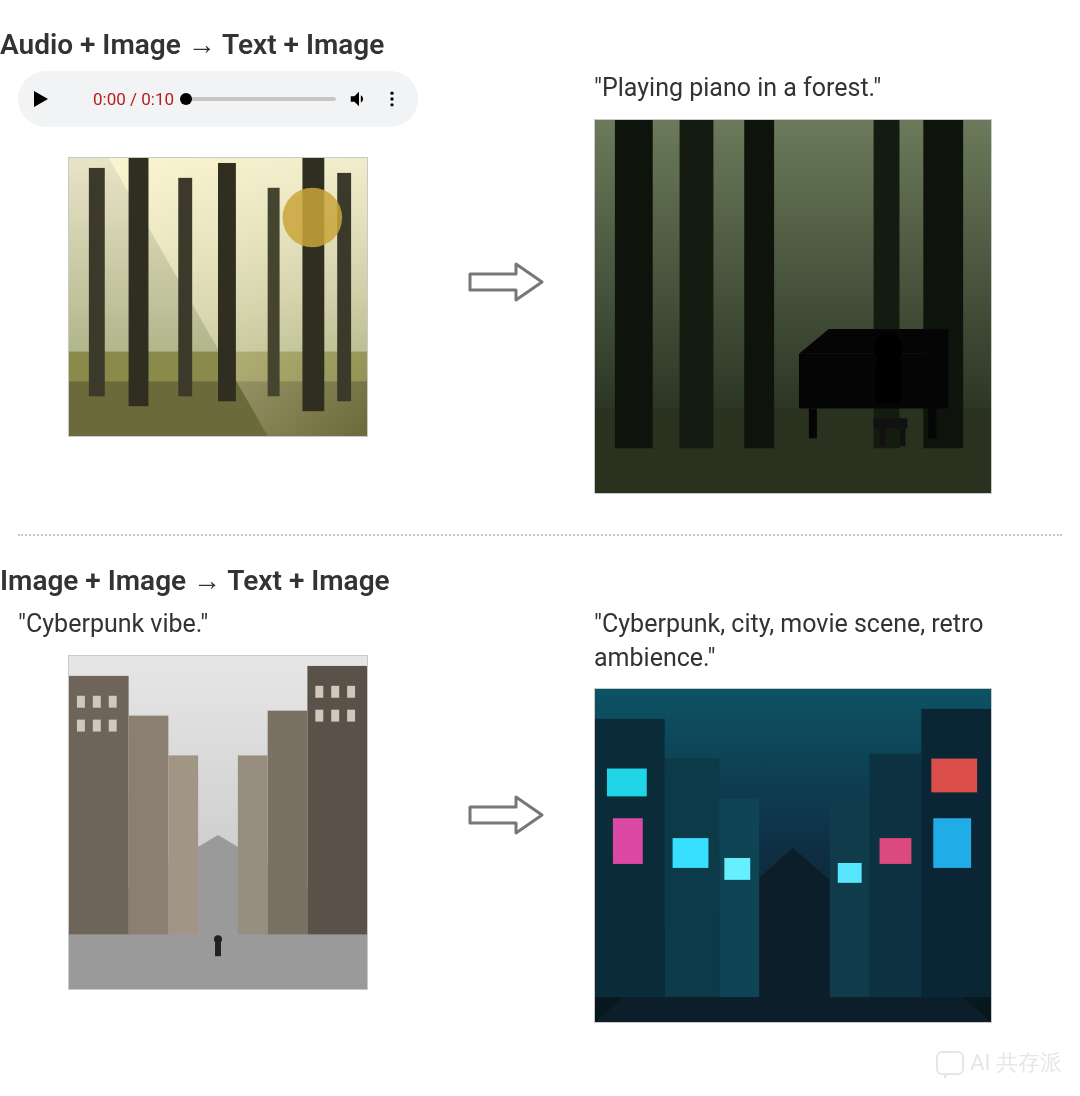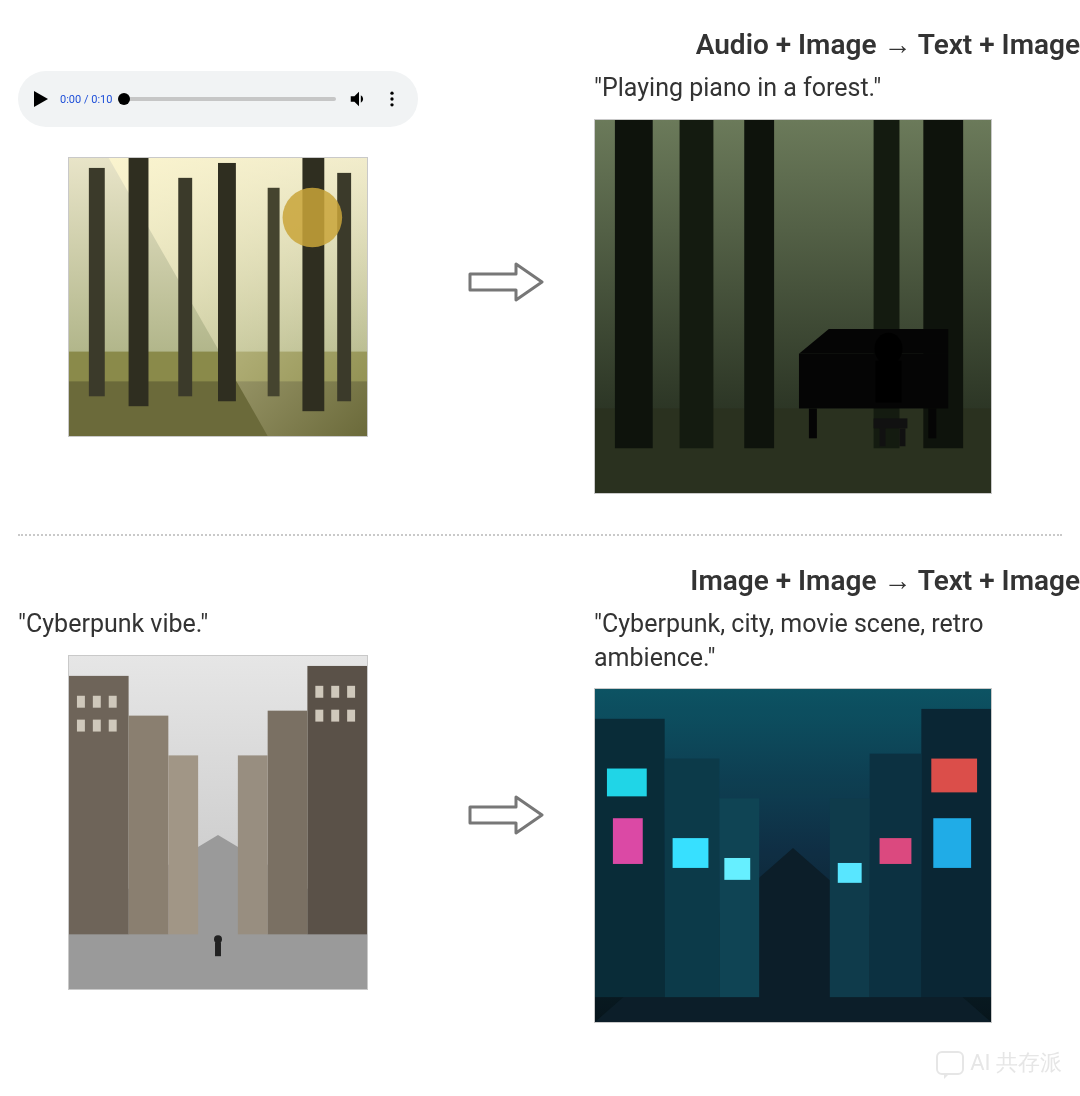--- a/index.html
+++ b/index.html
@@ -7,25 +7,25 @@
     width: 1080px;
     height: 1096px;
     background: #ffffff;
     font-family: -apple-system, BlinkMacSystemFont, "Segoe UI", Roboto, sans-serif;
     color: #333;
     overflow: hidden;
     position: relative;
   }
 
   .section-title {
-    text-align: right;
+    text-align: left;
     font-size: 28px;
     font-weight: 600;
     color: #333;
-    padding: 28px 0 10px 6px;
+    padding: 28px 0 10px 0;
   }
 
   .example-row {
     display: flex;
     align-items: flex-start;
     padding: 0 18px 30px 18px;
     gap: 18px;
   }
 
   .col-left   { width: 400px; display: flex; flex-direction: column; align-items: flex-start; }
@@ -36,21 +36,21 @@
   .audio-player {
     width: 400px; height: 56px;
     background: #f1f3f4;
     border-radius: 28px;
     display: flex; align-items: center;
     padding: 0 16px;
     margin-bottom: 30px;
     gap: 12px;
   }
   .play-btn { width: 0; height: 0; border-left: 14px solid #000; border-top: 8px solid transparent; border-bottom: 8px solid transparent; cursor: pointer; }
-  .time-text { font-size: 11px; color: #1d4ed8; white-space: nowrap; }
+  .time-text { font-size: 17px; color: #b91c1c; white-space: nowrap; margin-left: 33px; }
   .seek-bar { flex: 1; height: 4px; background: #c6c6c6; border-radius: 2px; position: relative; }
   .seek-bar .knob { position: absolute; left: 0; top: 50%; transform: translate(-50%,-50%); width: 12px; height: 12px; background: #000; border-radius: 50%; }
   .vol-icon svg, .kebab-icon svg { display: block; }
   .kebab-icon { cursor: pointer; }
 
   .caption-text {
     font-size: 25px;
     color: #333;
     line-height: 1.35;
     margin-bottom: 14px;

